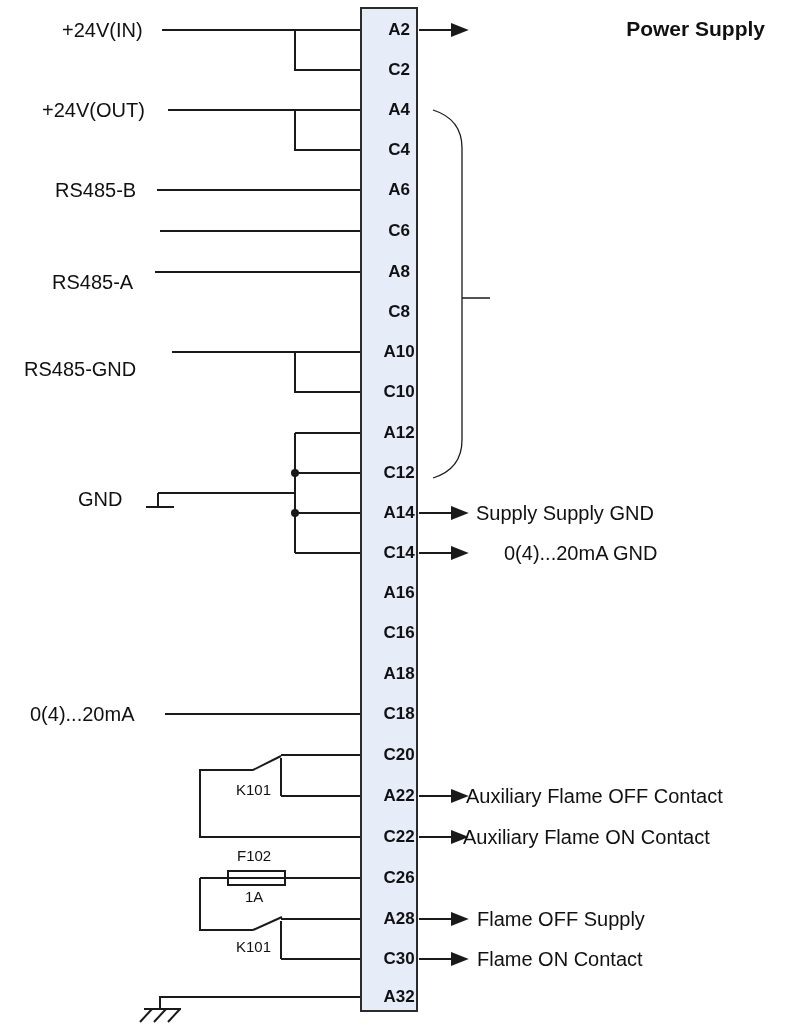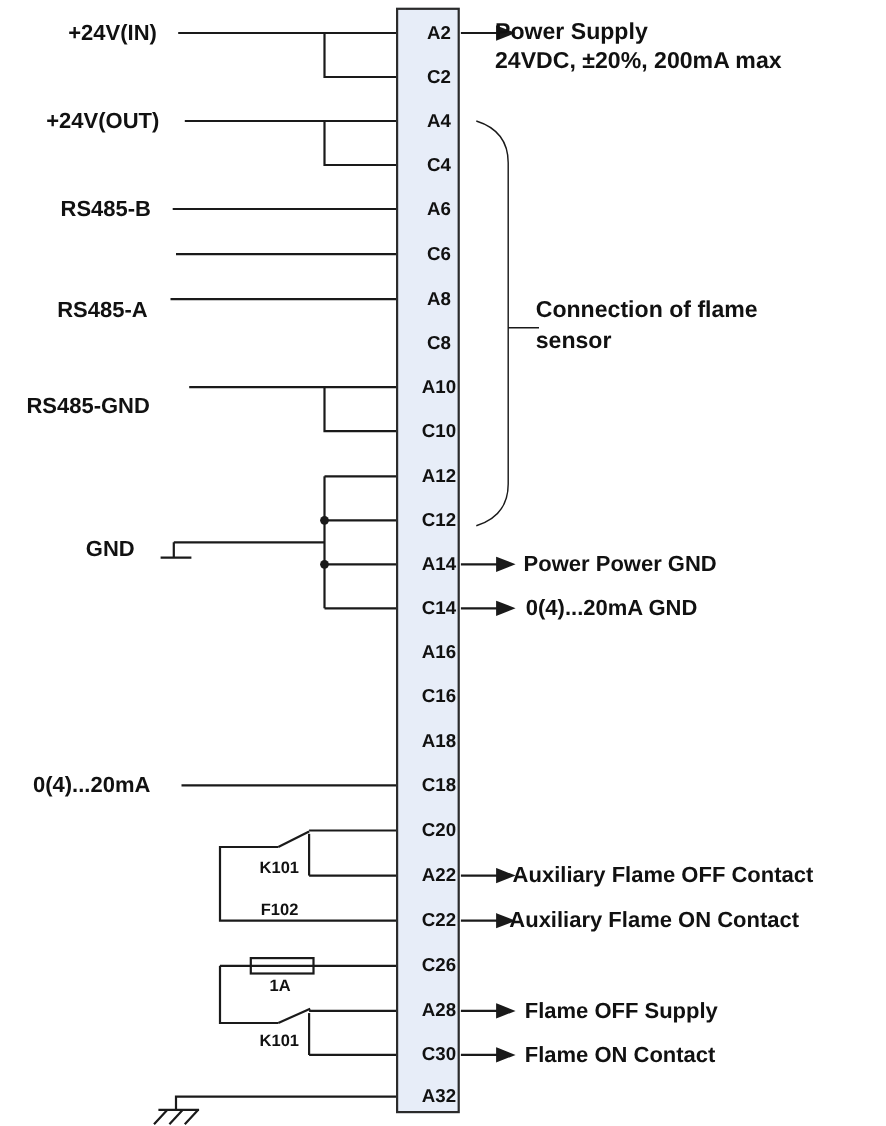--- a/index.html
+++ b/index.html
@@ -1,32 +1,32 @@
 <!DOCTYPE html>
 <html><head>
 <meta charset="utf-8">
 <style>
   html,body{margin:0;padding:0;background:#ffffff;}
   #stage{
     position:relative;width:805px;height:1024px;background:#ffffff;
     font-family:"Liberation Sans", sans-serif;color:#111111;overflow:hidden;
   }
   #wires{position:absolute;left:0;top:0;width:805px;height:1024px;}
-  .lbl{position:absolute;font-weight:bold;white-space:nowrap;line-height:22px;}
+  .lbl{position:absolute;font-weight:normal;white-space:nowrap;line-height:22px;}
   .left-lbl,.right-lbl{font-size:20px;}
   .small-lbl{font-size:15px;line-height:16px;}
   .pin{
     position:absolute;left:360px;width:78px;text-align:center;
     font-size:17px;font-weight:bold;line-height:22px;z-index:3;
   }
   #terminal-box{
     position:absolute;left:360px;top:7px;width:58px;height:1005px;
     box-sizing:border-box;background:#e7edf8;border:2.5px solid #2b2b2b;z-index:2;
   }
-  .multiline{position:absolute;text-align:left;font-weight:bold;font-size:21px;line-height:27px;}
+  .multiline{position:absolute;text-align:right;font-weight:bold;font-size:21px;line-height:27px;}
   .multiline span{display:block;white-space:nowrap;}
 </style>
 </head>
 <body>
 
 <div id="stage">
 
   <svg id="wires" viewBox="0 0 805 1024" xmlns="http://www.w3.org/2000/svg">
     <g stroke="#1a1a1a" stroke-width="2" fill="none">
 
@@ -123,31 +123,26 @@
   <div class="lbl left-lbl" style="left:62px;top:19px">+24V(IN)</div>
   <div class="lbl left-lbl" style="left:42px;top:99px">+24V(OUT)</div>
   <div class="lbl left-lbl" style="left:55px;top:179px">RS485-B</div>
   <div class="lbl left-lbl" style="left:52px;top:271px">RS485-A</div>
   <div class="lbl left-lbl" style="left:24px;top:358px">RS485-GND</div>
   <div class="lbl left-lbl" style="left:78px;top:488px">GND</div>
   <div class="lbl left-lbl" style="left:30px;top:703px">0(4)...20mA</div>
 
   <div class="multiline" style="left:450px;top:15px;width:315px">
     <span>Power Supply</span>
-    <span>24VDC, ±20%, 200mA max</span>
   </div>
-  <div class="multiline" style="left:487px;top:268px;width:240px;line-height:28px">
-    <span>Connection of flame</span>
-    <span>sensor</span>
-  </div>
-  <div class="lbl right-lbl" style="left:476px;top:502px">Power Power GND</div>
-  <div class="lbl right-lbl" style="left:478px;top:542px">0(4)...20mA GND</div>
+  <div class="lbl right-lbl" style="left:476px;top:502px">Supply Supply GND</div>
+  <div class="lbl right-lbl" style="left:504px;top:542px">0(4)...20mA GND</div>
   <div class="lbl right-lbl" style="left:463px;top:826px">Auxiliary Flame ON Contact</div>
   <div class="lbl right-lbl" style="left:466px;top:785px">Auxiliary Flame OFF Contact</div>
   <div class="lbl right-lbl" style="left:477px;top:908px">Flame OFF Supply</div>
   <div class="lbl right-lbl" style="left:477px;top:948px">Flame ON Contact</div>
 
   <div class="lbl small-lbl" style="left:236px;top:782px">K101</div>
-  <div class="lbl small-lbl" style="left:237px;top:820px">F102</div>
+  <div class="lbl small-lbl" style="left:237px;top:848px">F102</div>
   <div class="lbl small-lbl" style="left:245px;top:889px">1A</div>
   <div class="lbl small-lbl" style="left:236px;top:939px">K101</div>
 
 </div>
 
 </body></html>

